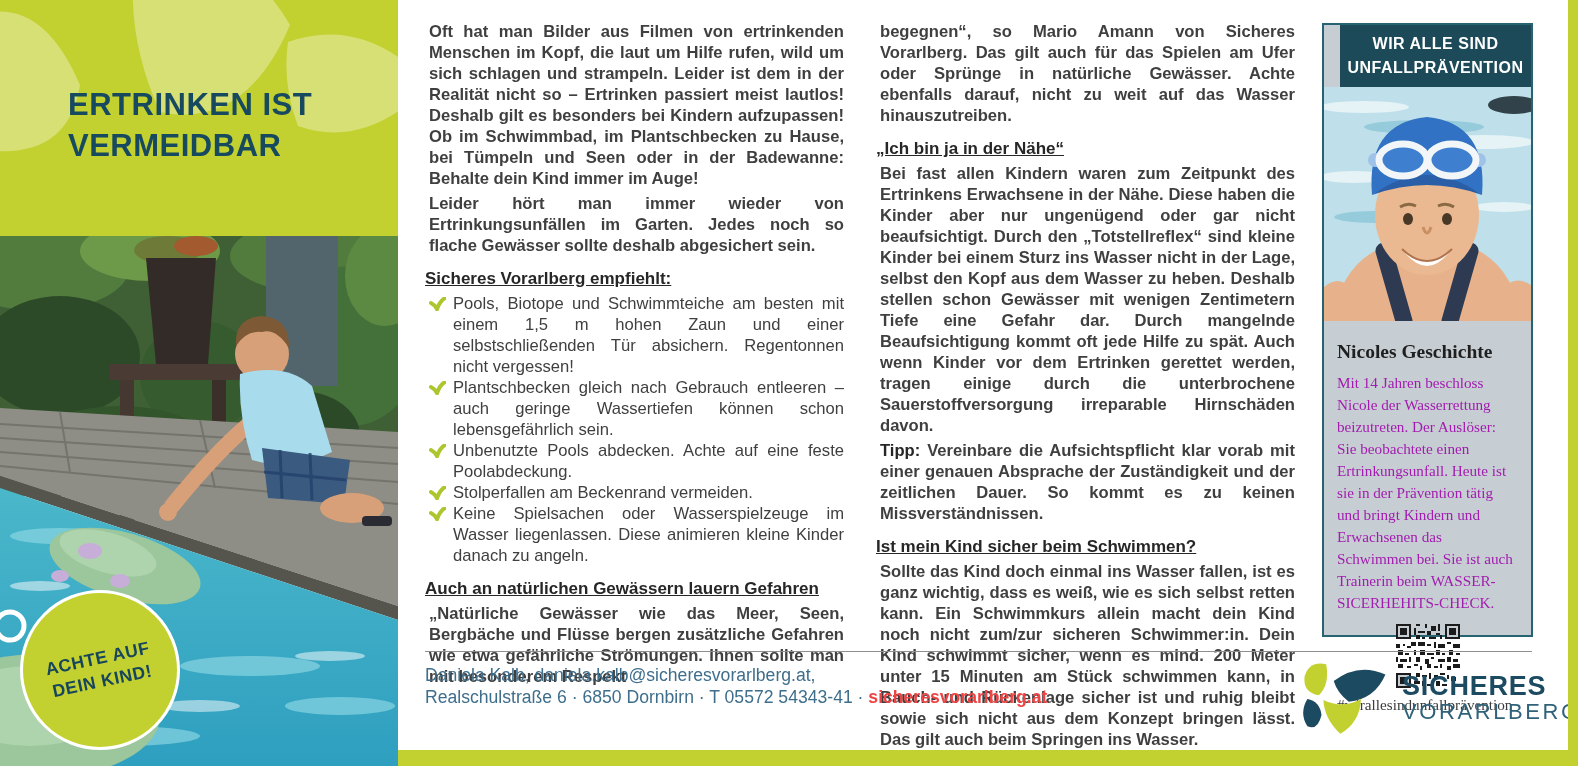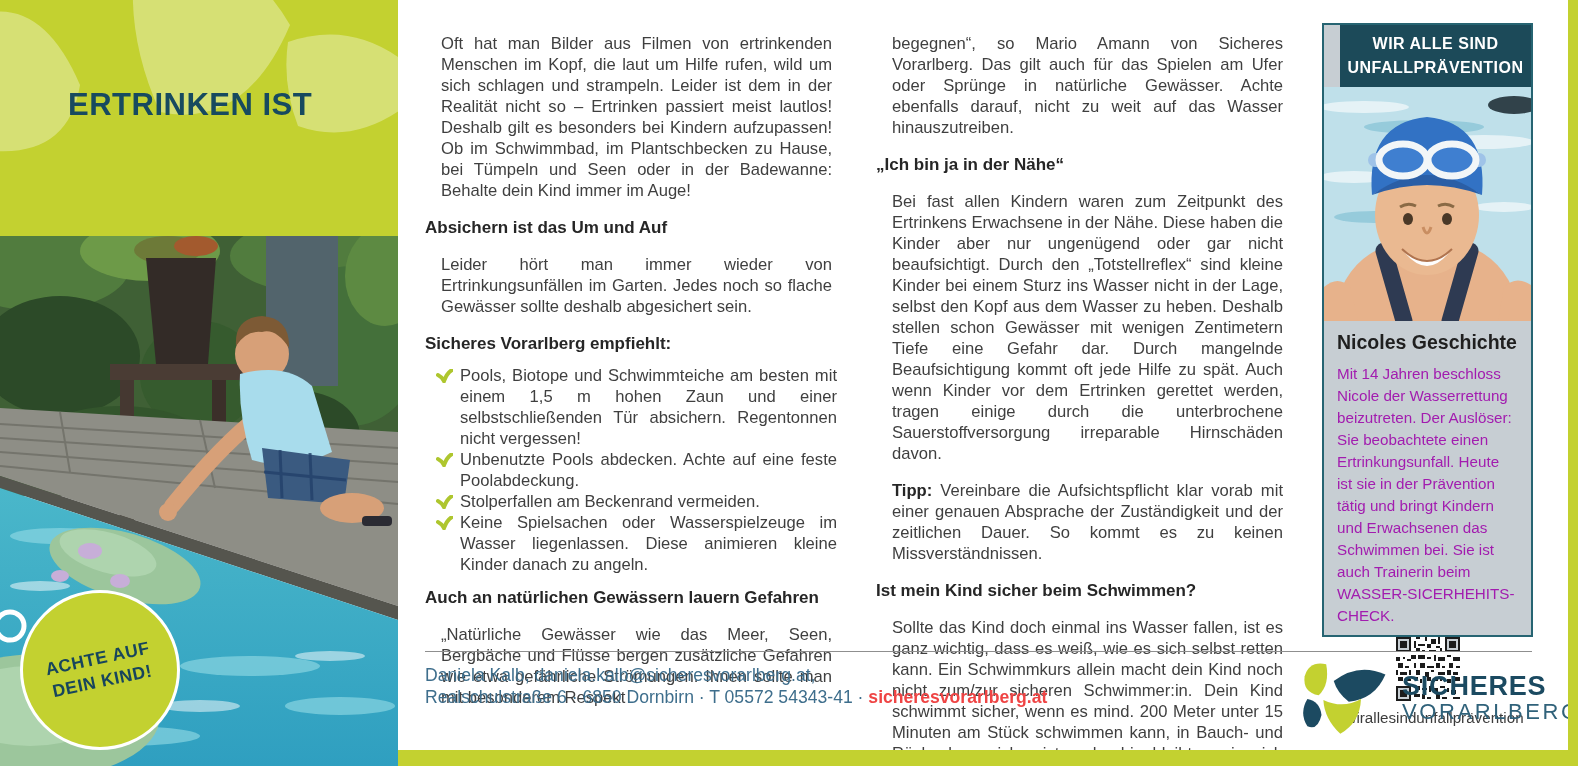--- a/index.html
+++ b/index.html
@@ -15,35 +15,35 @@
   .photo{position:absolute;left:0;top:236px;width:398px;height:530px;}
   .badge{position:absolute;left:20px;top:590px;width:160px;height:160px;border-radius:50%;
          background:#c3d130;border:3px solid #ffffff;box-sizing:border-box;
          display:flex;align-items:center;justify-content:center;}
   .badge-text{transform:rotate(-12deg);font-size:17.5px;font-weight:bold;color:#17455c;
               text-align:center;line-height:23px;letter-spacing:0.6px;}
 
   
   .main{position:absolute;left:425px;top:17px;display:flex;gap:28px;color:#3f3f3f;}
   .col{width:423px;font-size:16.6px;line-height:21px;text-align:justify;}
-  .col p{margin:16px;}
-  .col h3{margin:12px 0 0 0;font-size:17px;color:#262626;line-height:21px;text-align:left;}
+  .col p{margin:4px;font-weight:bold;}
+  .col h3{margin:12px 0 0 0;font-size:17px;color:#262626;line-height:21px;text-align:left;text-decoration:underline;}
   .sect{margin-top:12px;}
-  ul.checklist{list-style:none;margin:11px;padding:0;}
+  ul.checklist{list-style:none;margin:4px;padding:0;}
   ul.checklist li{position:relative;padding-left:24px;}
   .check{position:absolute;left:0;top:4px;width:17px;height:14px;}
   .tipp b{color:#262626;}
 
   
   .card{position:absolute;left:1322px;top:23px;width:211px;height:614px;background:#c7ced3;
         border:2px solid #266472;box-sizing:border-box;}
   .card-header{background:#1c4a59;color:#ffffff;text-align:center;font-weight:bold;
                font-size:16px;line-height:24px;letter-spacing:0.5px;padding:7px 4px;margin-left:16px;}
   .card-photo{width:100%;height:234px;display:block;}
-  .card-body{padding:2px 13px 0 13px;}
+  .card-body{padding:12px 13px 0 13px;font-family:Liberation Serif, serif;}
   .story-title{font-size:19.5px;font-weight:bold;color:#1f1f1f;margin:8px 0 9px 0;}
   .story-text{font-size:15.2px;line-height:22px;color:#a21caf;text-align:left;}
   .qr{display:block;width:64px;height:64px;margin:10px auto 4px auto;}
   .hashtag{font-size:15.2px;color:#3c3c3c;margin-top:8px;}
 
   
   .right-strip{position:absolute;right:0;top:0;width:10px;height:766px;background:#c3d130;}
   .bottom-strip{position:absolute;left:398px;top:750px;width:1180px;height:16px;background:#c3d130;}
 
   
@@ -66,20 +66,21 @@
     <div class="lime-header">
       <svg width="398" height="236" viewBox="0 0 398 236">
         <g fill="#ffffff" opacity="0.33">
           <path d="M-45,25 Q35,-20 80,85 Q68,160 -15,150 Q-45,90 -45,25 Z"></path>
           <path d="M135,-40 Q235,-70 290,25 Q245,130 160,112 Q125,35 135,-40 Z"></path>
           <path d="M288,42 Q365,15 430,85 Q365,150 298,126 Q282,84 288,42 Z"></path>
         </g>
       </svg>
       <div class="panel-title">
         <div>ERTRINKEN IST</div>
+        <div>VERMEIDBAR</div>
       </div>
     </div>
 
     <svg class="photo" viewBox="0 0 398 530">
       <defs>
         <linearGradient id="wg" x1="0" y1="0" x2="0" y2="1">
           <stop offset="0" stop-color="#4ab7ca"></stop>
             <stop offset="1" stop-color="#2f9fc0"></stop>
         </linearGradient>
       </defs>
@@ -165,29 +166,33 @@
       <div class="badge-text">
         <div>ACHTE AUF</div>
         <div>DEIN KIND!</div>
       </div>
     </div>
   </div>
 
   <div class="main">
     <div class="col">
       <p>Oft hat man Bilder aus Filmen von ertrinkenden Menschen im Kopf, die laut um Hilfe rufen, wild um sich schlagen und strampeln. Leider ist dem in der Realität nicht so – Ertrinken passiert meist lautlos! Deshalb gilt es besonders bei Kindern aufzupassen! Ob im Schwimmbad, im Plantschbecken zu Hause, bei Tümpeln und Seen oder in der Badewanne: Behalte dein Kind immer im Auge!</p>
-      <h3 class="sect">Absichern ist das Um und Auf</h3>
       <p>Leider hört man immer wieder von Ertrinkungsunfällen im Garten. Jedes noch so flache Gewässer sollte deshalb abgesichert sein.</p>
       <h3 class="sect">Sicheres Vorarlberg empfiehlt:</h3>
       <ul class="checklist">
         <li>
           <svg class="check" viewBox="0 0 17 14">
               <path d="M2,6 Q6,8 8,12 Q11,4 16,1" fill="none" stroke="#aec62e" stroke-width="4" stroke-linecap="round"></path>
             </svg>
           <span>Pools, Biotope und Schwimmteiche am besten mit einem 1,5 m hohen Zaun und einer selbstschließenden Tür absichern. Regentonnen nicht vergessen!</span></li>
+        <li>
+          <svg class="check" viewBox="0 0 17 14">
+              <path d="M2,6 Q6,8 8,12 Q11,4 16,1" fill="none" stroke="#aec62e" stroke-width="4" stroke-linecap="round"></path>
+            </svg>
+          <span>Plantschbecken gleich nach Gebrauch entleeren – auch geringe Wassertiefen können schon lebensgefährlich sein.</span></li>
         <li>
           <svg class="check" viewBox="0 0 17 14">
               <path d="M2,6 Q6,8 8,12 Q11,4 16,1" fill="none" stroke="#aec62e" stroke-width="4" stroke-linecap="round"></path>
             </svg>
           <span>Unbenutzte Pools abdecken. Achte auf eine feste Poolabdeckung.</span></li>
         <li>
           <svg class="check" viewBox="0 0 17 14">
               <path d="M2,6 Q6,8 8,12 Q11,4 16,1" fill="none" stroke="#aec62e" stroke-width="4" stroke-linecap="round"></path>
             </svg>
           <span>Stolperfallen am Beckenrand vermeiden.</span></li>

